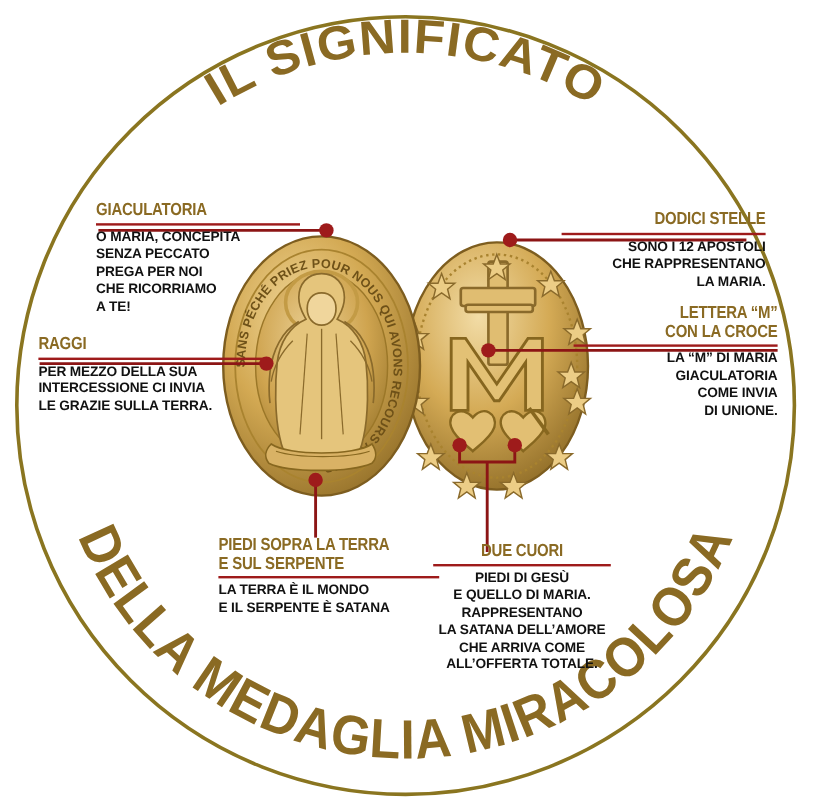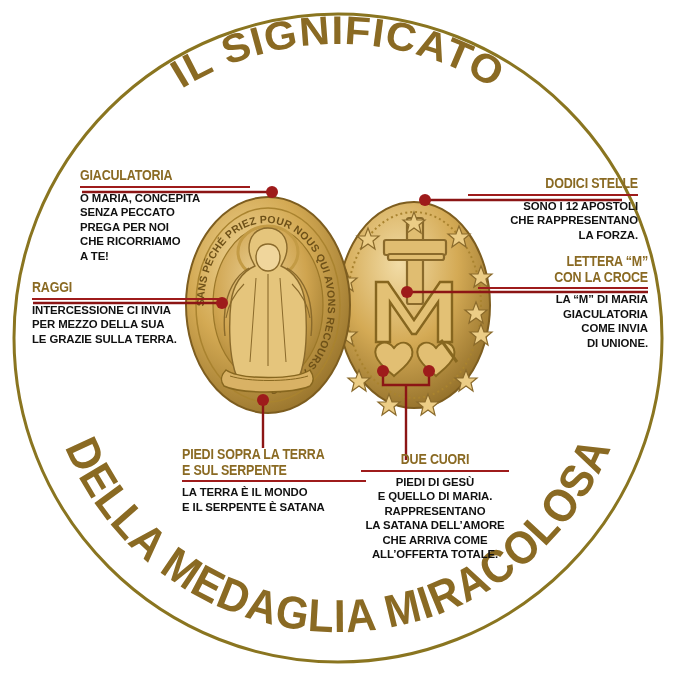--- a/index.html
+++ b/index.html
@@ -178,33 +178,33 @@
       <div>PREGA PER NOI</div>
       <div>CHE RICORRIAMO</div>
       <div>A TE!</div>
     </div>
   </div>
 
   <div class="callout" style="left:32px;top:280px;width:190px;">
     <div class="c-title al-l">RAGGI</div>
     <div class="c-rule"></div>
     <div class="c-body al-l">
+      <div>PER MEZZO DELLA SUA</div>
       <div>INTERCESSIONE CI INVIA</div>
-      <div>PER MEZZO DELLA SUA</div>
       <div>LE GRAZIE SULLA TERRA.</div>
     </div>
   </div>
 
   <div class="callout" style="left:468px;top:176px;width:170px;">
     <div class="c-title al-r">DODICI STELLE</div>
     <div class="c-rule"></div>
     <div class="c-body al-r">
       <div>SONO I 12 APOSTOLI</div>
       <div>CHE RAPPRESENTANO</div>
-      <div>LA FORZA.</div>
+      <div>LA MARIA.</div>
     </div>
   </div>
 
   <div class="callout" style="left:478px;top:254px;width:170px;">
     <div class="c-title al-r">LETTERA “M”</div>
     <div class="c-title al-r">CON LA CROCE</div>
     <div class="c-rule"></div>
     <div class="c-body al-r">
       <div>LA “M” DI MARIA</div>
       <div>GIACULATORIA</div>

